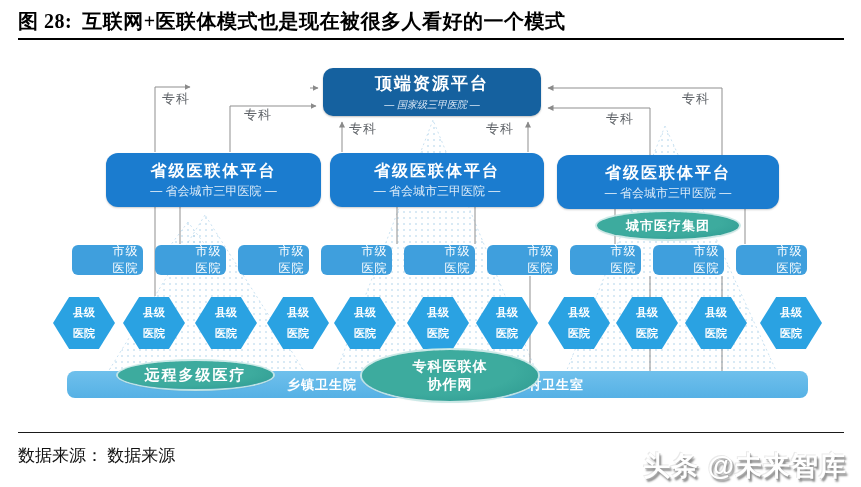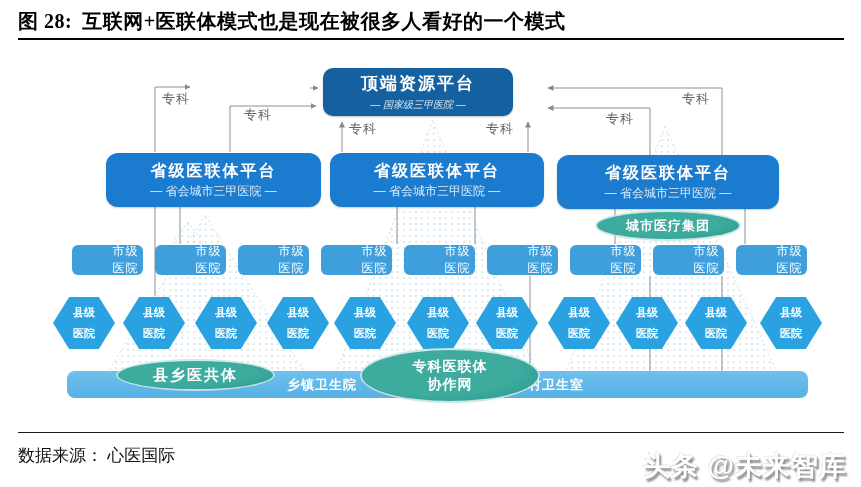--- a/index.html
+++ b/index.html
@@ -20,21 +20,21 @@
     color:#ffffff; letter-spacing:1px;
     text-shadow:2px 3px 2px #8e8e8e, -1px -1px 0 #e9e9e9, 1px 1px 0 #c9c9c9; }
 
   
   .diagram { position:absolute; left:0; top:48px; width:861px; height:384px; }
   .underlay { position:absolute; left:0; top:-48px; width:861px; height:432px; z-index:1; }
 
   .node { position:absolute; color:#fff; text-align:center; z-index:2;
     display:flex; flex-direction:column; justify-content:center; align-items:center; }
 
-  .top-box { left:323px; top:20px; width:190px; height:48px; background:#15619f;
+  .top-box { left:323px; top:20px; width:218px; height:48px; background:#15619f;
     border-radius:10px; box-shadow:0 1px 2px rgba(0,0,0,.25); }
   .top-box .t1 { font-size:17px; font-weight:bold; letter-spacing:2px; }
   .top-box .t2 { font-size:10px; margin-top:3px; color:#d9e7f5;font-style:italic; }
 
   .prov-box { width:215px; height:54px; background:#1b7ccf; border-radius:12px;
     box-shadow:0 1px 2px rgba(0,0,0,.2); }
   .prov-box .t1 { font-size:16px; font-weight:bold; letter-spacing:2px;text-align:center; }
   .prov-box .t2 { font-size:12px; margin-top:1px; color:#dcebf8; }
   .pb1 { left:106px; top:105px; }
   .pb2 { left:330px; top:105px; width:214px; }
@@ -198,30 +198,30 @@
         <span>县级</span>
         <span>医院</span>
       </div>
 
     <div class="base-bar">
       <span class="bar-label bl-township">乡镇卫生院</span>
       <span class="bar-label bl-village">村卫生室</span>
     </div>
 
     <div class="node ellipse el-community">
-      <span>县乡医共体</span>
+      <span>远程多级医疗</span>
     </div>
 
     <div class="node ellipse el-remote">
       <div>专科医联体</div>
       <div>协作网</div>
     </div>
 
   </div>
 
   <div class="bottom-rule"></div>
   <div class="source-line">
     <span>数据来源：</span>
-    <span>心医国际</span>
+    <span>数据来源</span>
   </div>
   <div class="watermark">头条 @未来智库</div>
 
 </div>
 
 </body></html>

